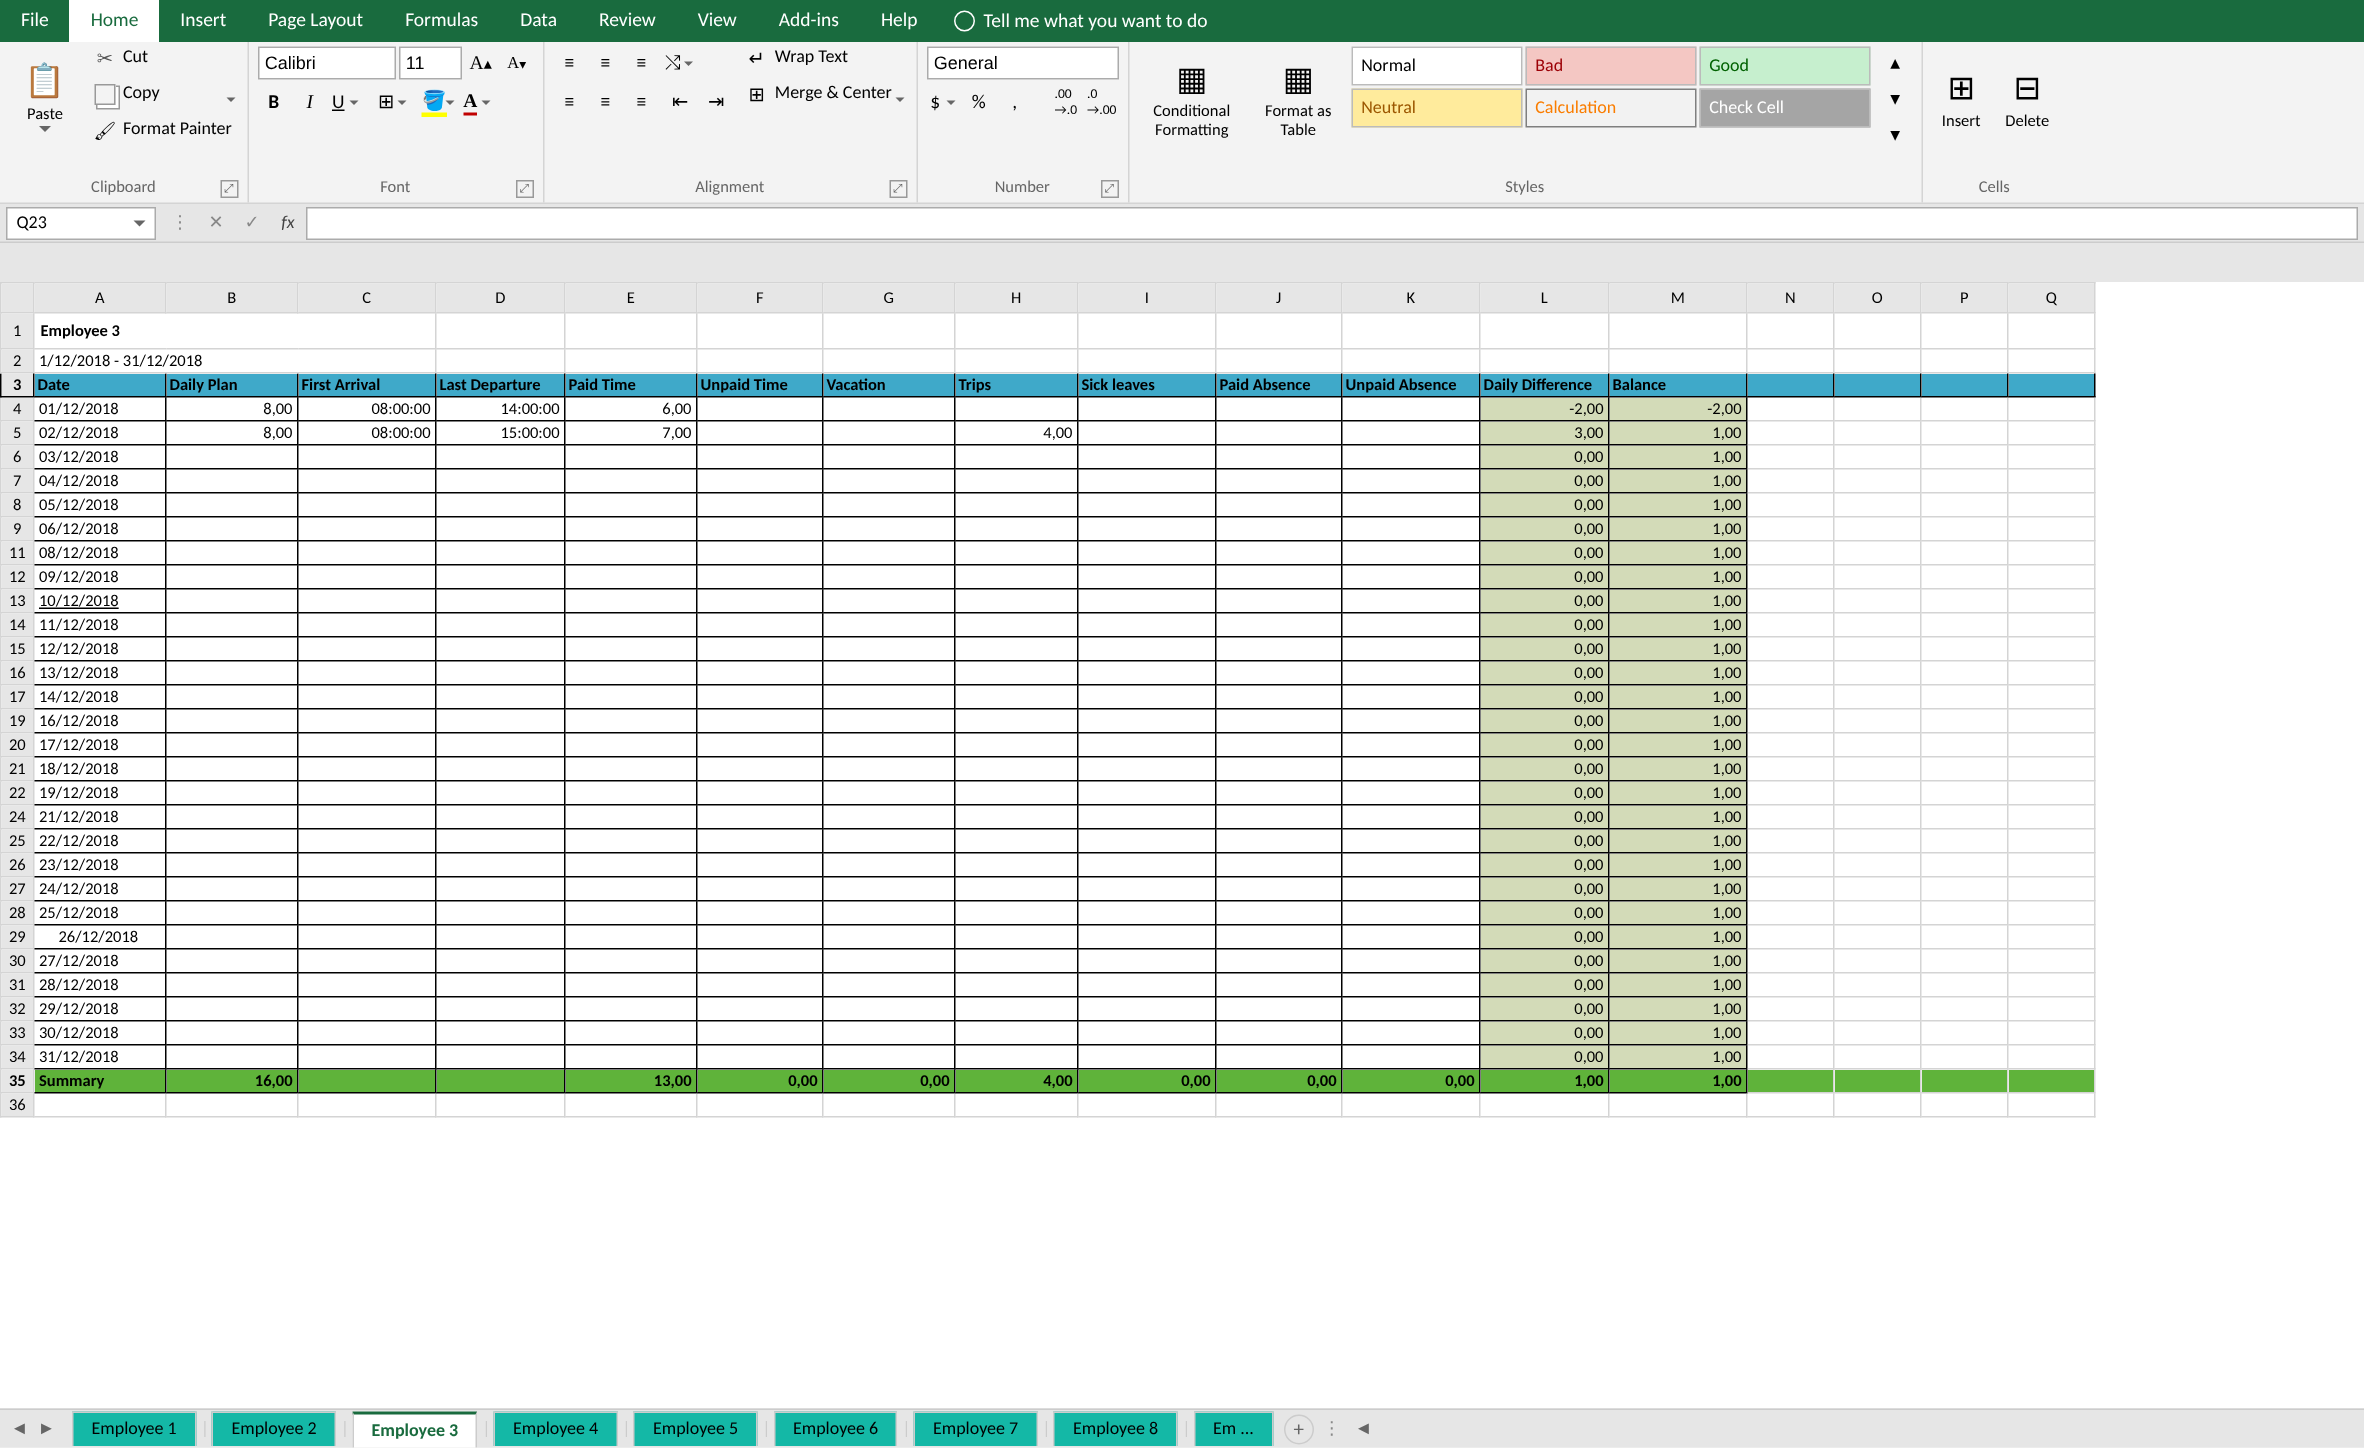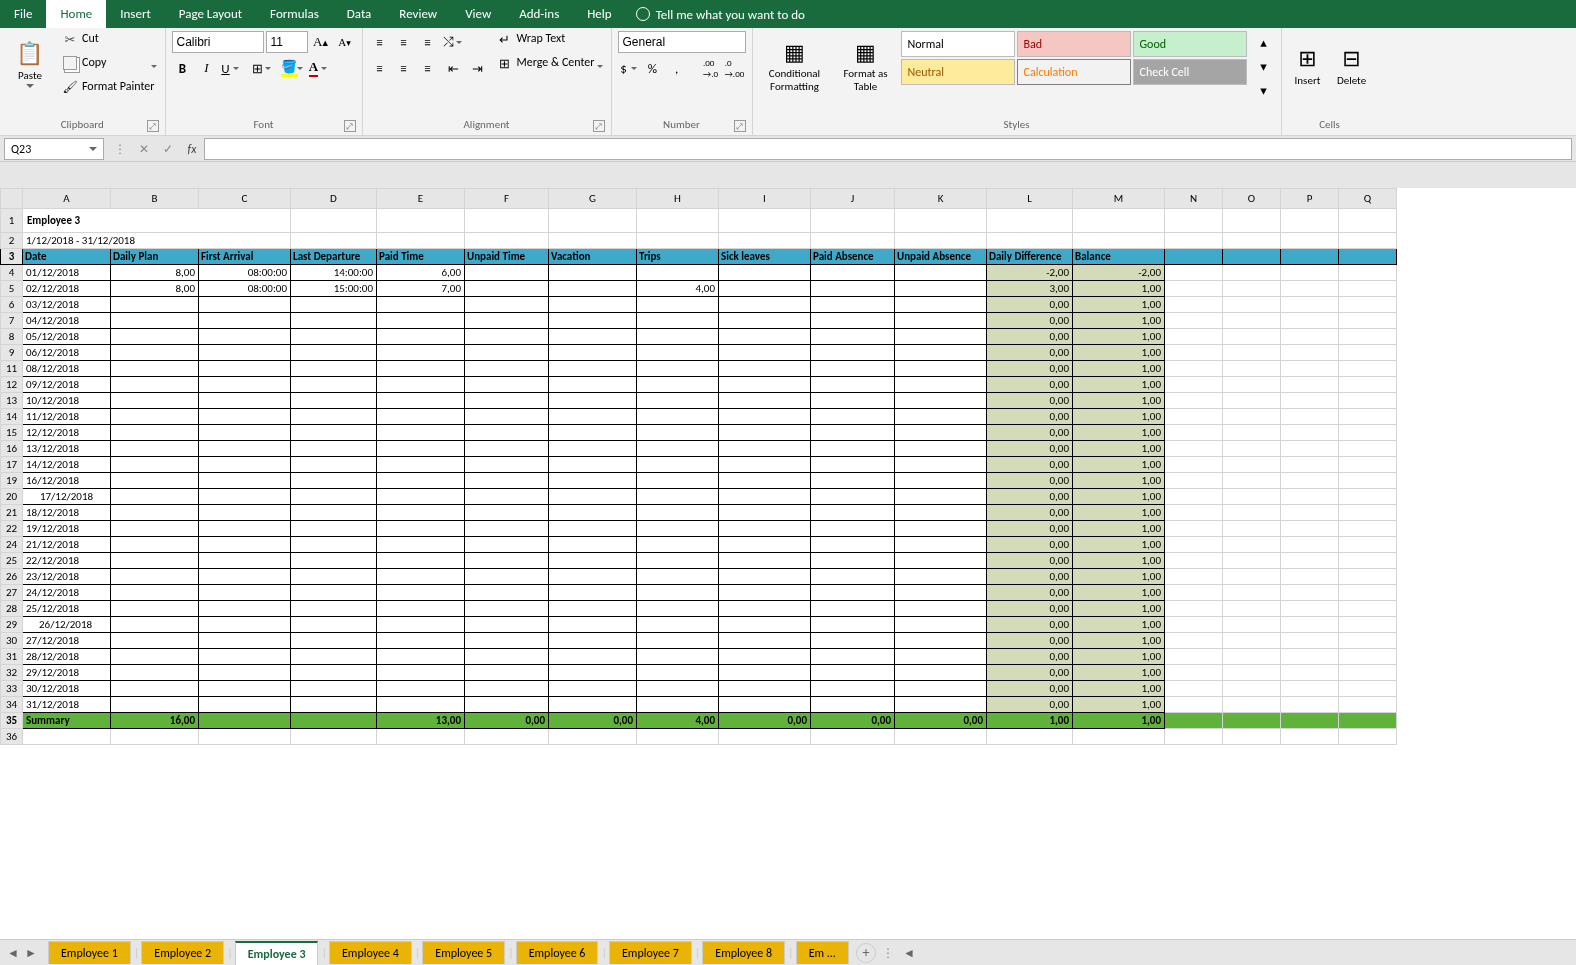--- a/index.html
+++ b/index.html
@@ -70,21 +70,21 @@
 .num { text-align: right; }
 .diff-cell { background: #d3dbb8; text-align: right; padding-right: 3px; }
 .bal-cell { background: #d3dbb8; text-align: right; padding-right: 3px; }
 .summary-row td { background: #5fb33a; font-weight: bold; }
 .summary-row td.num { text-align: right; padding-right: 3px; }
 .bordered td { border: 1px solid #000; }
 
 
 .sheet-tabs { position: absolute; bottom: 0; left: 0; right: 0; height: 26px; background: #e6e6e6; border-top: 1px solid #ccc; display: flex; align-items: center; padding: 0 4px; }
 .nav-arr { width: 18px; height: 18px; display: flex; align-items: center; justify-content: center; cursor: pointer; color: #666; }
-.tab { padding: 4px 12px; background: #eab308; border: 1px solid #ccc; border-bottom: none; margin-right: 1px; cursor: pointer; font-size: 12px; }
+.tab { padding: 4px 12px; background: #14b8a6; border: 1px solid #ccc; border-bottom: none; margin-right: 1px; cursor: pointer; font-size: 12px; }
 .tab.active { background: #fff; font-weight: bold; color: #196b3e; border-top: 2px solid #196b3e; }
 .tab-sep { color: #ccc; margin: 0 2px; }
 .new-tab { width: 20px; height: 20px; border: 1px solid #ccc; border-radius: 50%; display: flex; align-items: center; justify-content: center; margin-left: 6px; cursor: pointer; font-size: 14px; color: #666; }
 
 .col-A{width:88px}.col-B{width:88px}.col-C{width:92px}.col-D{width:86px}.col-E{width:88px}.col-F{width:84px}.col-G{width:88px}.col-H{width:82px}.col-I{width:92px}.col-J{width:84px}.col-K{width:92px}.col-L{width:86px}.col-M{width:92px}.col-N{width:58px}.col-O{width:58px}.col-P{width:58px}.col-Q{width:58px}
 
 .scissors::before { content: '\2702'; color: #555; }
 .copy-ico { width:14px; height:14px; border:1px solid #999; box-shadow: 2px 2px 0 #fff, 2px 2px 0 1px #999; }
 .brush::before { content: '\1F58C'; font-size:12px; }
 .underline-red { border-bottom: 2px solid #c00000; font-weight: bold; font-family: 'Times New Roman'; }
@@ -532,21 +532,21 @@
           <td class="data-cell num" style="border: 1px solid rgb(0, 0, 0);"></td>
           <td class="diff-cell" style="border: 1px solid rgb(0, 0, 0);">0,00</td>
           <td class="bal-cell" style="border: 1px solid rgb(0, 0, 0);">1,00</td>
           <td></td>
           <td></td>
           <td></td>
           <td></td>
         </tr>
         <tr>
           <td class="rowhdr">13</td>
-          <td class="data-cell" style="border: 1px solid rgb(0, 0, 0);">10/12/2018</td>
+          <td class="data-cell" style="border: 1px solid rgb(0, 0, 0); text-decoration: underline;">10/12/2018</td>
           <td class="data-cell num" style="border: 1px solid rgb(0, 0, 0);"></td>
           <td class="data-cell num" style="border: 1px solid rgb(0, 0, 0);"></td>
           <td class="data-cell num" style="border: 1px solid rgb(0, 0, 0);"></td>
           <td class="data-cell num" style="border: 1px solid rgb(0, 0, 0);"></td>
           <td class="data-cell num" style="border: 1px solid rgb(0, 0, 0);"></td>
           <td class="data-cell num" style="border: 1px solid rgb(0, 0, 0);"></td>
           <td class="data-cell num" style="border: 1px solid rgb(0, 0, 0);"></td>
           <td class="data-cell num" style="border: 1px solid rgb(0, 0, 0);"></td>
           <td class="data-cell num" style="border: 1px solid rgb(0, 0, 0);"></td>
           <td class="data-cell num" style="border: 1px solid rgb(0, 0, 0);"></td>
@@ -652,21 +652,21 @@
           <td class="data-cell num" style="border: 1px solid rgb(0, 0, 0);"></td>
           <td class="diff-cell" style="border: 1px solid rgb(0, 0, 0);">0,00</td>
           <td class="bal-cell" style="border: 1px solid rgb(0, 0, 0);">1,00</td>
           <td></td>
           <td></td>
           <td></td>
           <td></td>
         </tr>
         <tr>
           <td class="rowhdr">20</td>
-          <td class="data-cell" style="border: 1px solid rgb(0, 0, 0); text-align: center;">17/12/2018</td>
+          <td class="data-cell" style="border: 1px solid rgb(0, 0, 0);">17/12/2018</td>
           <td class="data-cell num" style="border: 1px solid rgb(0, 0, 0);"></td>
           <td class="data-cell num" style="border: 1px solid rgb(0, 0, 0);"></td>
           <td class="data-cell num" style="border: 1px solid rgb(0, 0, 0);"></td>
           <td class="data-cell num" style="border: 1px solid rgb(0, 0, 0);"></td>
           <td class="data-cell num" style="border: 1px solid rgb(0, 0, 0);"></td>
           <td class="data-cell num" style="border: 1px solid rgb(0, 0, 0);"></td>
           <td class="data-cell num" style="border: 1px solid rgb(0, 0, 0);"></td>
           <td class="data-cell num" style="border: 1px solid rgb(0, 0, 0);"></td>
           <td class="data-cell num" style="border: 1px solid rgb(0, 0, 0);"></td>
           <td class="data-cell num" style="border: 1px solid rgb(0, 0, 0);"></td>

